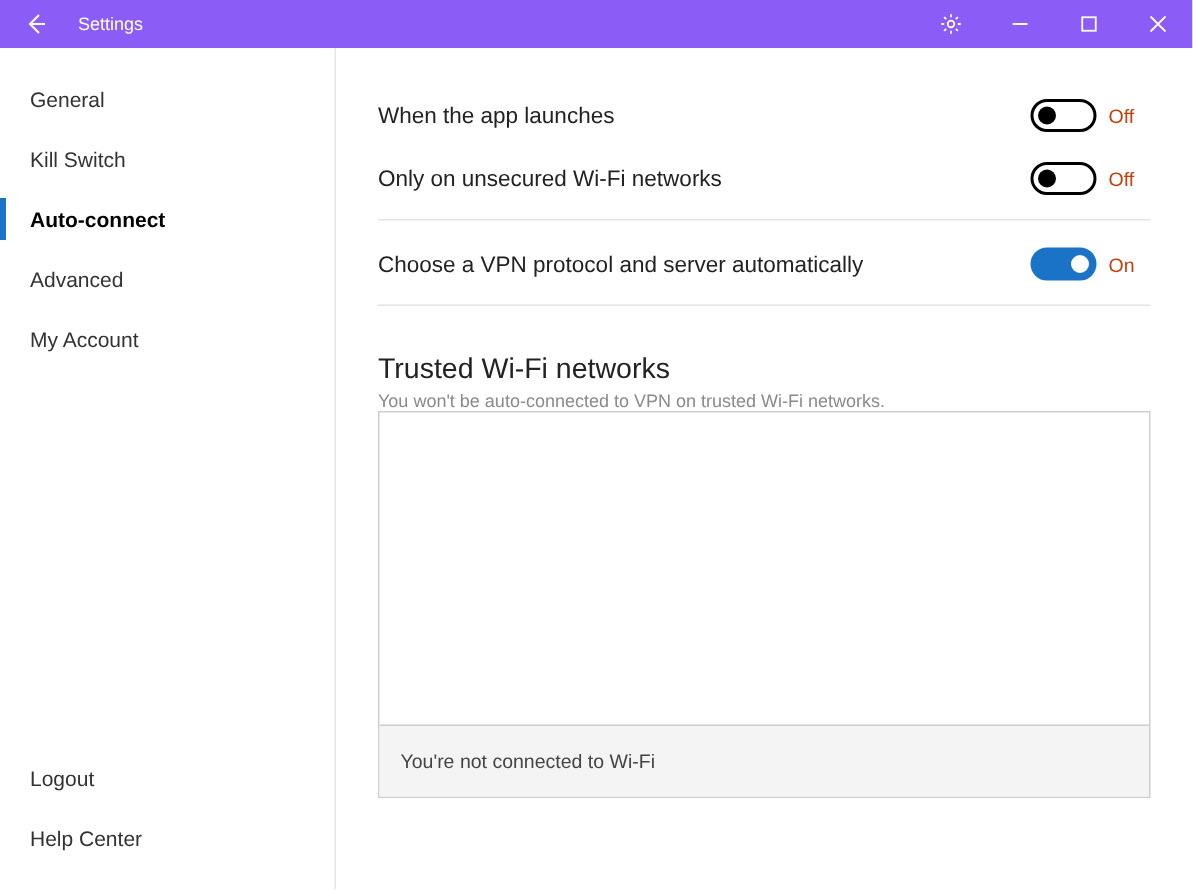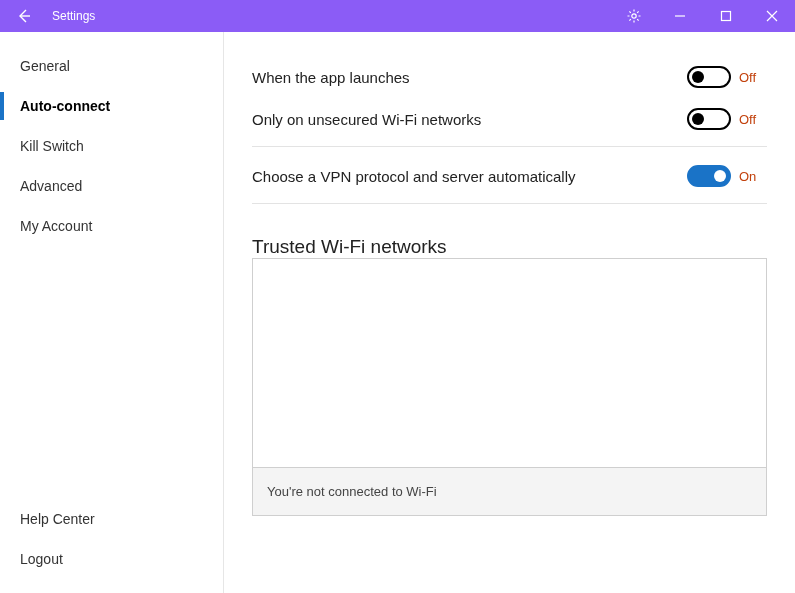--- a/index.html
+++ b/index.html
@@ -207,39 +207,39 @@
     </svg>
   </div>
 </div>
 
 <div class="body">
   <div class="sidebar">
     <div class="nav">
       <div class="side-item">
         <span>General</span>
       </div>
+      <div class="side-item">
+        <span>Kill Switch</span>
+      </div>
       <div class="side-item active">
         <span>Auto-connect</span>
       </div>
       <div class="side-item">
-        <span>Kill Switch</span>
-      </div>
-      <div class="side-item">
         <span>Advanced</span>
       </div>
       <div class="side-item">
         <span>My Account</span>
       </div>
     </div>
     <div class="footer">
       <div class="side-item">
+        <span>Logout</span>
+      </div>
+      <div class="side-item">
         <span>Help Center</span>
-      </div>
-      <div class="side-item">
-        <span>Logout</span>
       </div>
     </div>
   </div>
 
   <div class="content">
 
     <div class="row">
       <div class="label">When the app launches</div>
       <div class="toggle">
           <div class="knob"></div>
@@ -261,20 +261,21 @@
       <div class="label">Choose a VPN protocol and server automatically</div>
       <div class="toggle on">
           <div class="knob"></div>
         </div>
       <div class="state">On</div>
     </div>
 
     <div class="divider"></div>
 
     <div class="section-title">Trusted Wi-Fi networks</div>
+    <div class="section-sub">You won't be auto-connected to VPN on trusted Wi-Fi networks.</div>
 
     <div class="list-box">
       <div class="list-area"></div>
       <div class="list-footer">
         <span>You're not connected to Wi-Fi</span>
       </div>
     </div>
 
   </div>
 </div>

